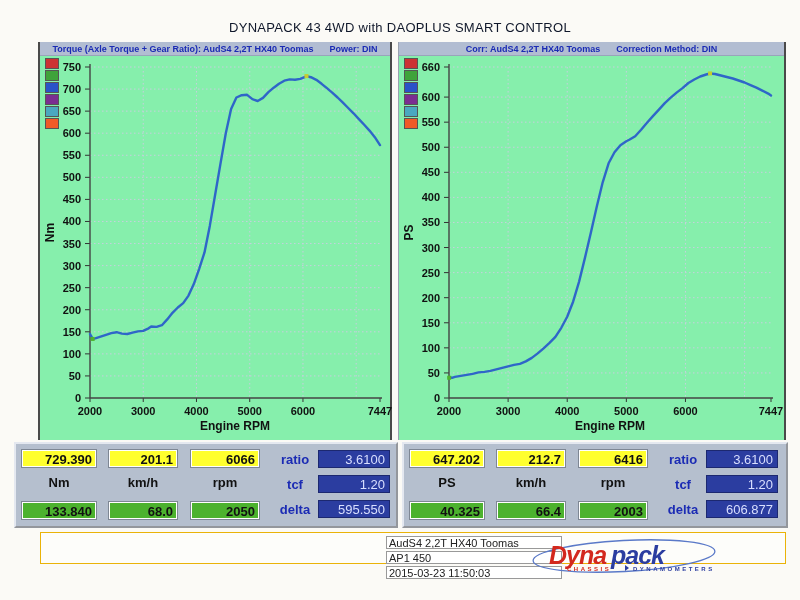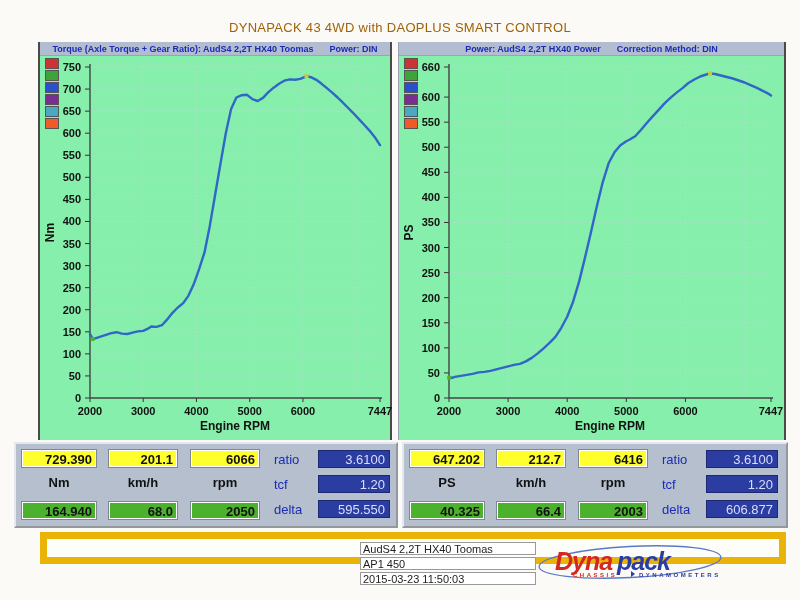--- a/index.html
+++ b/index.html
@@ -3,21 +3,21 @@
 <meta charset="utf-8">
 <style>
   html,body{margin:0;padding:0}
   body{
     width:800px;height:600px;position:relative;overflow:hidden;
     background:#fbfaf6;
     font-family:"Liberation Sans",sans-serif;
   }
   .page-title{
     position:absolute;top:20px;left:0;width:100%;text-align:center;
-    font-size:13px;color:#a16207;letter-spacing:.3px;
+    font-size:13px;color:#0f172a;letter-spacing:.3px;
   }
   
   .chart-panel{position:absolute;top:42px;height:398px;background:#86efac;box-sizing:border-box}
   #chartpanel0{left:38px;width:354px;border-left:2px solid #4a4a4a;border-right:2px solid #4a4a4a}
   #chartpanel1{left:398px;width:388px;border-left:1px solid #9aa2b0;border-right:2px solid #4a4a4a}
   .chart-header{
     height:13px;background:#b2bdd2;border-bottom:1px solid #99a4ba;
     display:flex;justify-content:center;align-items:center;gap:16px;
     font-size:9px;font-weight:bold;color:#1b2bb4;white-space:nowrap;overflow:hidden;
   }
@@ -40,33 +40,33 @@
     border:1px solid #7e8794;box-shadow:inset 0 0 0 1px #fff;
   }
   .val-yellow{background:#ffff2e;top:5px}
   .val-green{background:#4cb22e;top:57px}
   .unit-label{
     position:absolute;top:31px;height:16px;line-height:16px;text-align:center;
     font-size:13px;font-weight:bold;color:#111;
   }
   .col0{left:5px;width:76px}.col1{left:92px;width:70px}.col2{left:174px;width:70px}
   .info-label{
-    position:absolute;left:258px;width:42px;font-size:13px;font-weight:normal;color:#1b2bb4;
+    position:absolute;left:258px;width:42px;font-size:13px;font-weight:bold;color:#1b2bb4;text-align:center;
   }
   .info-box{
     position:absolute;left:302px;width:72px;height:18px;line-height:18px;
     background:#2b3da0;color:#d9dfff;font-size:13px;text-align:right;
     padding-right:4px;box-sizing:border-box;border:1px solid #1c2870;
   }
   .irow0{top:6px}.irow1{top:31px}.irow2{top:56px}
   .info-label.irow0{top:8px}.info-label.irow1{top:33px}.info-label.irow2{top:58px}
   
   .footer-box{
     position:absolute;left:40px;top:532px;width:746px;height:32px;
-    background:#fdfdfa;border:7px solid #eab308;box-sizing:border-box;
+    background:#fdfdfa;border:1px solid #eab308;box-sizing:border-box;padding-left:32px;
   }
   .footer-row{position:absolute;height:13px}
   .frow0{top:3px}.frow1{top:18px}.frow2{top:33px}
   .footer-field{
     position:absolute;left:313px;width:176px;height:13px;line-height:12px;
     background:#fff;border:1px solid #999;box-sizing:border-box;
     font-size:11px;color:#222;padding:0 2px;white-space:nowrap;overflow:hidden;
   }
   .logo-wrap{position:absolute;left:488px;top:4px;width:190px;height:42px}
 </style>
@@ -160,21 +160,21 @@
         <div class="swatch" style="background: rgb(42, 82, 200);"></div>
         <div class="swatch" style="background: rgb(123, 45, 145);"></div>
         <div class="swatch" style="background: rgb(74, 168, 192);"></div>
         <div class="swatch" style="background: rgb(240, 90, 40);"></div>
       </div>
   </div>
 </div>
 
 <div class="chart-panel" id="chartpanel1">
   <div class="chart-header">
-    <span>Power: AudS4 2,2T HX40 Power</span>
+    <span>Corr: AudS4 2,2T HX40 Toomas</span>
     <span>Correction Method: DIN</span>
   </div>
   <div class="chart-body">
     <svg width="385" height="385">
         <line x1="109.11510923444098" y1="12" x2="109.11510923444098" y2="343" stroke="#c6cfdd" stroke-dasharray="1.5 2.5"></line>
         <line x1="168.23021846888196" y1="12" x2="168.23021846888196" y2="343" stroke="#c6cfdd" stroke-dasharray="1.5 2.5"></line>
         <line x1="227.34532770332294" y1="12" x2="227.34532770332294" y2="343" stroke="#c6cfdd" stroke-dasharray="1.5 2.5"></line>
         <line x1="286.4604369377639" y1="12" x2="286.4604369377639" y2="343" stroke="#c6cfdd" stroke-dasharray="1.5 2.5"></line>
         <line x1="345.5755461722049" y1="12" x2="345.5755461722049" y2="343" stroke="#c6cfdd" stroke-dasharray="1.5 2.5"></line>
         <line x1="45" y1="343" x2="50" y2="343" stroke="#333"></line>
@@ -249,21 +249,21 @@
   </div>
 </div>
 
 <div class="data-panel" id="datapanel0">
   <div class="val-box val-yellow col0">729.390</div>
   <div class="val-box val-yellow col1">201.1</div>
   <div class="val-box val-yellow col2">6066</div>
   <div class="unit-label col0">Nm</div>
   <div class="unit-label col1">km/h</div>
   <div class="unit-label col2">rpm</div>
-  <div class="val-box val-green col0">164.940</div>
+  <div class="val-box val-green col0">133.840</div>
   <div class="val-box val-green col1">68.0</div>
   <div class="val-box val-green col2">2050</div>
   <div class="info-label irow0">ratio</div>
   <div class="info-label irow1">tcf</div>
   <div class="info-label irow2">delta</div>
   <div class="info-box irow0">3.6100</div>
   <div class="info-box irow1">1.20</div>
   <div class="info-box irow2">595.550</div>
 </div>
 

